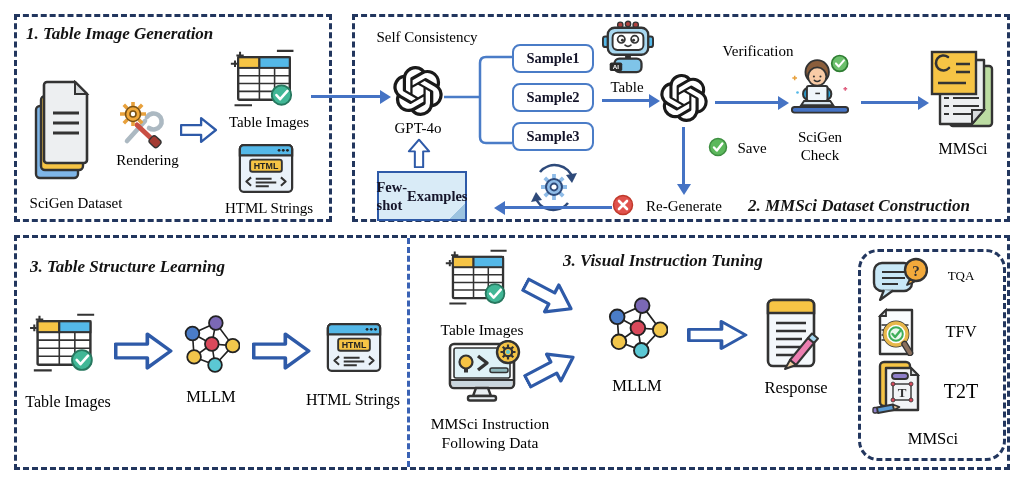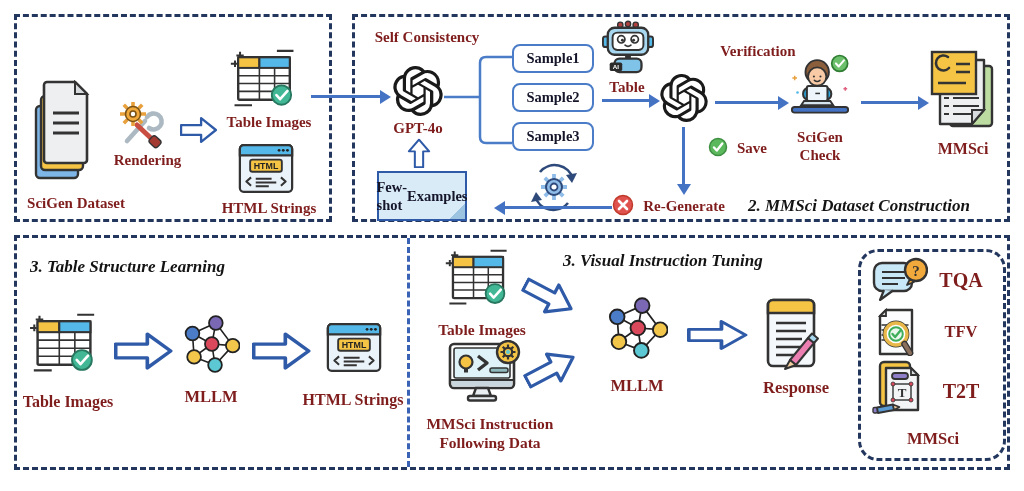--- a/index.html
+++ b/index.html
@@ -2,21 +2,21 @@
 <html><head>
 <meta charset="utf-8">
 <style>
   html,body { margin:0; padding:0; background:#fff; }
   .canvas { position:relative; width:1024px; height:491px; background:#fff;
             font-family:"Liberation Serif","DejaVu Serif",serif; overflow:hidden; }
   .dbox { position:absolute; border:3px dashed #22365E; box-sizing:border-box; }
   .rbox { position:absolute; border:3px dashed #22365E; border-radius:20px; box-sizing:border-box; }
   .divider { position:absolute; width:0; border-left:3px dashed #3A62B5; }
   .title { position:absolute; font-weight:bold; font-style:italic; font-size:17px; color:#141414; white-space:nowrap; }
-  .lbl { position:absolute; font-weight:bold; font-size:15px; color:#7f1d1d; text-align:center; line-height:1.22; }
+  .lbl { position:absolute; font-weight:normal; font-size:15px; color:#000000; text-align:center; line-height:1.22; }
   .ar { position:absolute; background:#4573C4; height:3px; }
   .ar.right::after { content:""; position:absolute; right:-10px; top:-5.5px; width:0; height:0;
        border-top:7px solid transparent; border-bottom:7px solid transparent; border-left:11px solid #4573C4; }
   .ar.left::before { content:""; position:absolute; left:-10px; top:-5.5px; width:0; height:0;
        border-top:7px solid transparent; border-bottom:7px solid transparent; border-right:11px solid #4573C4; }
   .ar.down { width:3px; height:auto; }
   .ar.down::after { content:""; position:absolute; bottom:-10px; left:-5.5px; width:0; height:0;
        border-left:7px solid transparent; border-right:7px solid transparent; border-top:11px solid #4573C4; }
   .samplebox { position:absolute; width:78px; height:25px; background:#fff; border:2px solid #4A7CC7;
        border-radius:8px; display:flex; align-items:center; justify-content:center;
@@ -75,20 +75,21 @@
       </symbol>
     </defs>
   </svg>
 
   <div class="dbox" style="left:14px;top:14px;width:318px;height:208px"></div>
   <div class="dbox" style="left:352px;top:14px;width:658px;height:208px"></div>
   <div class="dbox" style="left:14px;top:235px;width:996px;height:235px"></div>
   <div class="divider" style="left:407px;top:238px;height:229px"></div>
   <div class="rbox" style="left:858px;top:249px;width:148px;height:212px"></div>
 
+  <div class="title" style="left:26px;top:24px">1. Table Image Generation</div>
   <div class="title" style="left:748px;top:196px">2. MMSci Dataset Construction</div>
   <div class="title" style="left:30px;top:257px">3. Table Structure Learning</div>
   <div class="title" style="left:563px;top:251px">3. Visual Instruction Tuning</div>
 
   <svg class="abs" style="left:34px;top:80px" width="58" height="106" viewBox="0 0 58 106">
     <rect x="2" y="26" width="42" height="72" rx="4" fill="#7FB6E8" stroke="#333" stroke-width="2.4"></rect>
     <rect x="7" y="16" width="42" height="74" rx="4" fill="#F6C445" stroke="#333" stroke-width="2.4"></rect>
     <path d="M13,2 H41 L53,14 V80 a3,3 0 0 1 -3,3 H13 a3,3 0 0 1 -3,-3 V5 a3,3 0 0 1 3,-3 Z" fill="#EDEFF1" stroke="#333" stroke-width="2.6" stroke-linejoin="round"></path>
     <path d="M41,2 V14 H53 Z" fill="#D8DBDD" stroke="#333" stroke-width="2"></path>
     <path d="M19,33 h26 M19,43 h26 M19,53 h26" stroke="#333" stroke-width="3"></path>
@@ -321,21 +322,21 @@
   <div class="lbl" style="left:756px;top:378px;width:80px;font-size:16.5px">Response</div>
 
   <svg class="abs" style="left:872px;top:257px" width="56" height="46" viewBox="0 0 56 46">
     <rect x="2" y="6" width="38" height="28" rx="8" fill="#C9E8F7" stroke="#333" stroke-width="2.4"></rect>
     <path d="M12,33 L8,43 L21,33.5" fill="#C9E8F7" stroke="#333" stroke-width="2.2" stroke-linejoin="round"></path>
     <path d="M10,15 h23 M10,21 h23 M10,27 h16" stroke="#333" stroke-width="2"></path>
     <circle cx="44" cy="13" r="11" fill="#F2A93B" stroke="#333" stroke-width="2.4"></circle>
     <path d="M38,22 l-3,6 l7,-3 z" fill="#F2A93B" stroke="#333" stroke-width="1.8" stroke-linejoin="round"></path>
     <text x="44" y="18.5" font-size="15" font-weight="bold" fill="#333" text-anchor="middle" class="serif">?</text>
   </svg>
-  <div class="lbl" style="left:938px;top:268px;width:46px;font-size:20px">TQA</div>
+  <div class="lbl" style="left:938px;top:268px;width:46px;font-size:13px">TQA</div>
 
   <svg class="abs" style="left:872px;top:308px" width="46" height="48" viewBox="0 0 46 48">
     <path d="M14,2 H40 V46 H8 V8 Z" fill="#FAFCFD" stroke="#333" stroke-width="2.4" stroke-linejoin="round"></path>
     <path d="M14,2 V8 H8 Z" fill="#D8DBDD" stroke="#333" stroke-width="1.8"></path>
     <path d="M9.5,17 h7 M9.5,22 h5 M9.5,27 h7 M9.5,32 h5 M36.5,17 h-4 M36.5,22 h-3 M36.5,27 h-4" stroke="#333" stroke-width="1.6"></path>
     <circle cx="24" cy="26" r="12.5" fill="#fff" stroke="#333" stroke-width="1.8"></circle>
     <circle cx="24" cy="26" r="11" fill="#fff" stroke="#E8B84B" stroke-width="3.4"></circle>
     <circle cx="24" cy="26" r="6.8" fill="#EAF7EF" stroke="#3FAE5A" stroke-width="2"></circle>
     <path d="M20.5,26 l2.6,3 l5,-6" stroke="#3FAE5A" stroke-width="2.4" fill="none" stroke-linecap="round" stroke-linejoin="round"></path>
     <path d="M32.5,36 L38,45" stroke="#333" stroke-width="6.5" stroke-linecap="round"></path>

